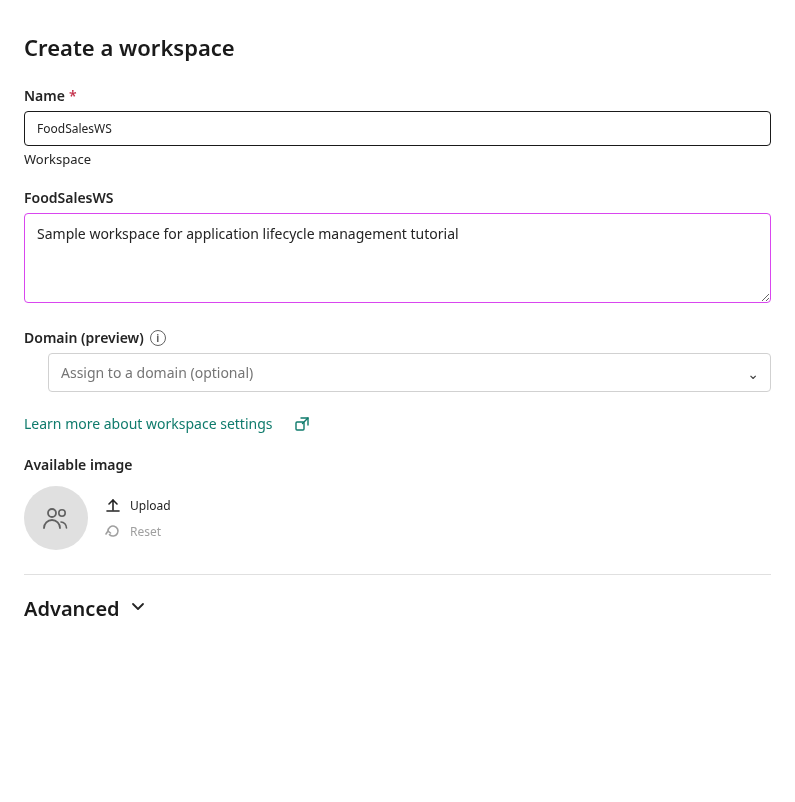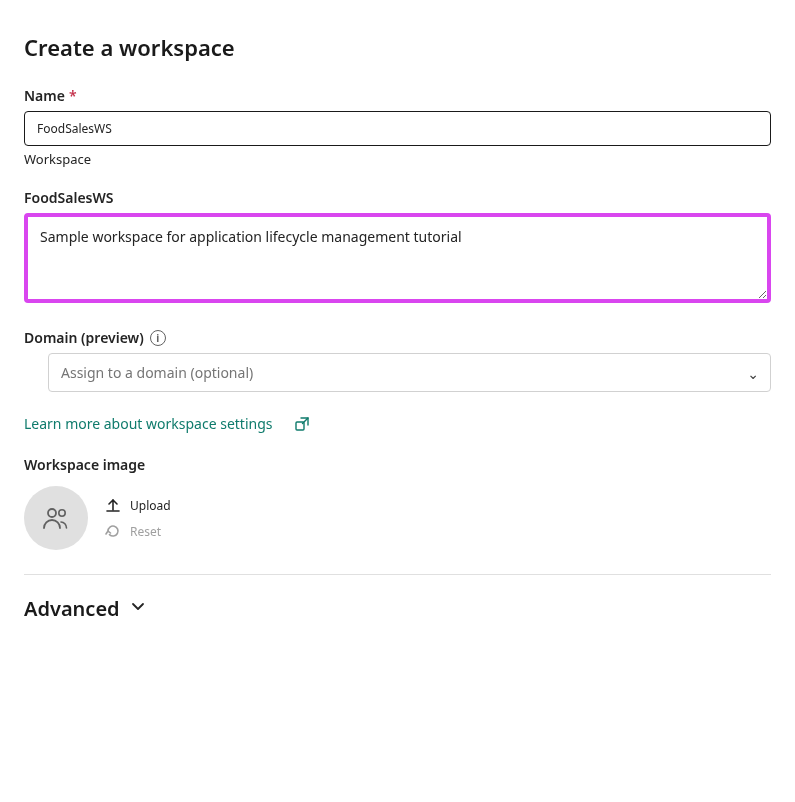--- a/index.html
+++ b/index.html
@@ -55,21 +55,21 @@
       color: #242424;
       margin-top: 4px;
       margin-bottom: 20px;
     }
 
     .textarea-input {
       width: 100%;
       padding: 10px 12px;
       font-size: 14px;
       font-family: inherit;
-      border: 4px solid #d946ef;
+      border: 1px solid #d946ef;
       border-radius: 4px;
       outline: none;
       color: #242424;
       background: #fff;
       resize: vertical;
       min-height: 90px;
     }
 
     .field-group {
       margin-bottom: 20px;
@@ -278,21 +278,21 @@
     <svg width="14" height="14" viewBox="0 0 14 14" fill="none" xmlns="http://www.w3.org/2000/svg">
       <rect x="1" y="5" width="8" height="8" rx="1" stroke="#0f7b6c" stroke-width="1.4" fill="none"></rect>
       <path d="M6 1h7v7" stroke="#0f7b6c" stroke-width="1.4" stroke-linecap="round" stroke-linejoin="round" fill="none"></path>
       <line x1="7.5" y1="6.5" x2="13" y2="1" stroke="#0f7b6c" stroke-width="1.4" stroke-linecap="round"></line>
     </svg>
   </span>
 </a>
 
 
 <div>
-  <div class="workspace-image-label">Workspace image</div>
+  <div class="workspace-image-label">Available image</div>
   <div class="workspace-image-section">
     <div class="avatar-circle">
       <svg width="32" height="32" viewBox="0 0 32 32" fill="none" xmlns="http://www.w3.org/2000/svg">
         <circle cx="12" cy="11" r="4" stroke="#616161" stroke-width="1.8" fill="none"></circle>
         <path d="M4 26c0-4.418 3.582-8 8-8s8 3.582 8 8" stroke="#616161" stroke-width="1.8" stroke-linecap="round" fill="none"></path>
         <circle cx="22" cy="11" r="3.2" stroke="#616161" stroke-width="1.6" fill="none"></circle>
         <path d="M26.5 26c0-3.314-2.462-6-5.5-6" stroke="#616161" stroke-width="1.6" stroke-linecap="round" fill="none"></path>
       </svg>
     </div>
     <div class="image-actions">

